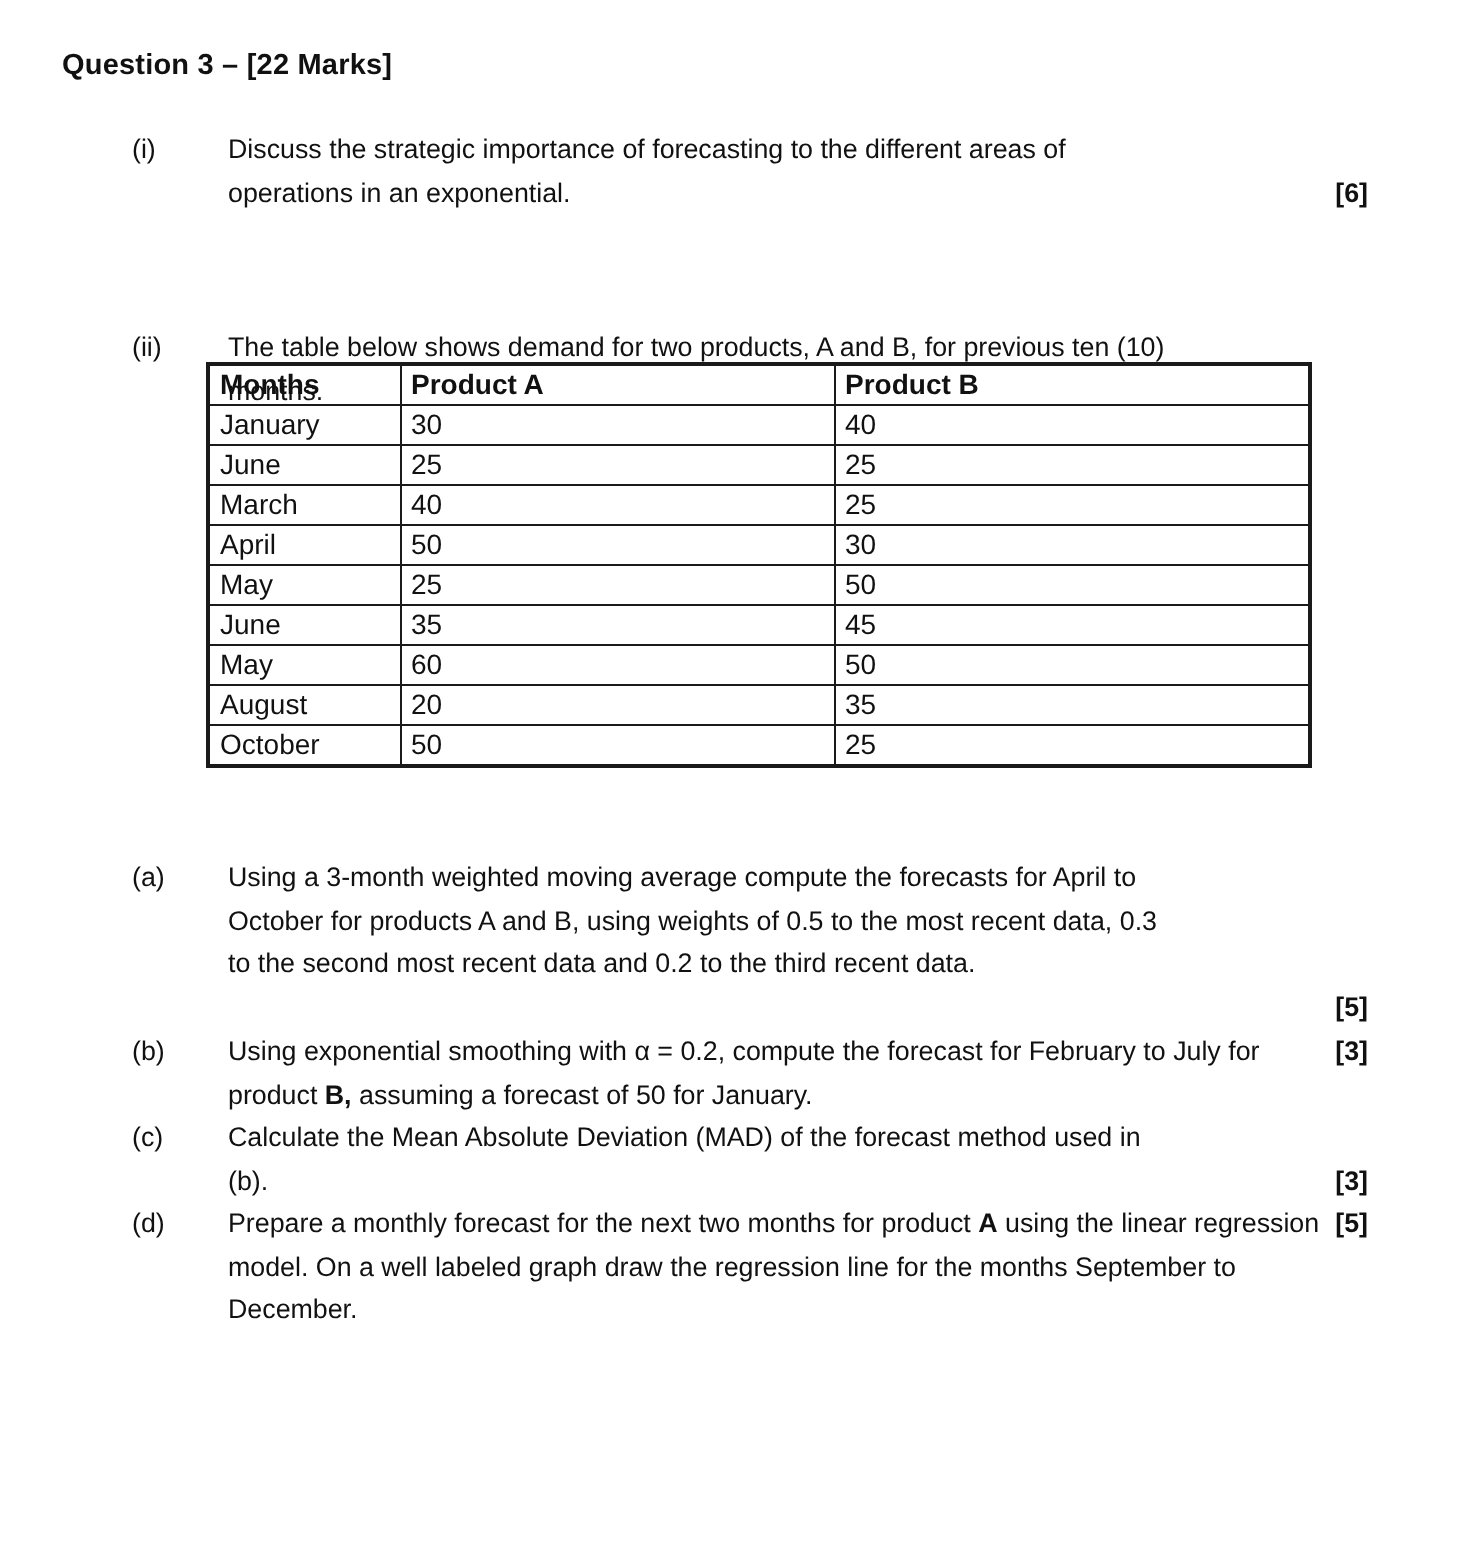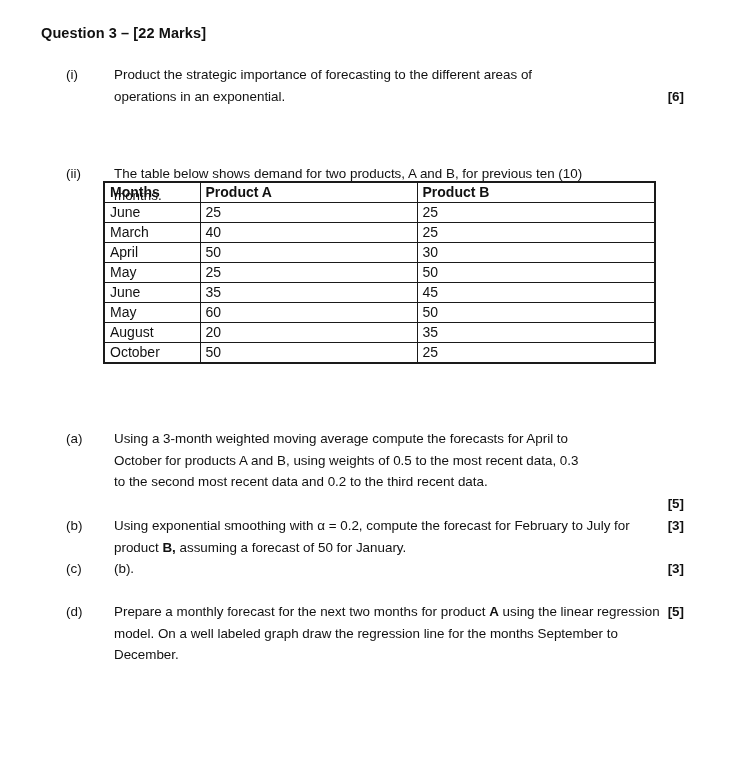--- a/index.html
+++ b/index.html
@@ -18,21 +18,21 @@
   .page {
     position: relative;
     width: 730px;
     height: 775px;
     background: #ffffff;
   }
 
   
   .q-heading {
     position: absolute;
-    left: 41px;
+    left: 31px;
     top: 25px;
     font-size: 14.5px;
     font-weight: bold;
     letter-spacing: 0.1px;
     white-space: nowrap;
   }
 
   
   .item {
     position: absolute;
@@ -101,21 +101,21 @@
 </head>
 <body>
 
 <div class="page">
 
   <div class="q-heading">Question 3 – [22 Marks]</div>
 
   <div class="item justified" style="top:64px;">
     <span class="label">(i)</span>
     <div class="body">
-      <div>Product the strategic importance of forecasting to the different areas of</div>
+      <div>Discuss the strategic importance of forecasting to the different areas of</div>
       <div class="lastline">
         <span class="marks">[6]</span>
         <span>operations in an exponential.</span>
       </div>
     </div>
   </div>
 
   <div class="item" style="top:129px;margin-top:34px;">
     <span class="label">(ii)</span>
     <div class="body">
@@ -133,20 +133,25 @@
       </colgroup>
       <thead>
         <tr>
           <th>Months</th>
           <th>Product A</th>
           <th>Product B</th>
         </tr>
       </thead>
       <tbody>
         <tr>
+          <td>January</td>
+          <td>30</td>
+          <td>40</td>
+        </tr>
+        <tr>
           <td>June</td>
           <td>25</td>
           <td>25</td>
         </tr>
         <tr>
           <td>March</td>
           <td>40</td>
           <td>25</td>
         </tr>
         <tr>
@@ -197,20 +202,21 @@
     <span class="label">(b)</span>
     <div class="body">
       <span class="marks">[3]</span>
       <span>Using exponential smoothing with α = 0.2, compute the forecast for February to July for product </span><b>B,</b><span> assuming a forecast of 50 for January.</span>
     </div>
   </div>
 
   <div class="item" style="top:558px;">
     <span class="label">(c)</span>
     <div class="body">
+      <div>Calculate the Mean Absolute Deviation (MAD) of the forecast method used in</div>
       <div>
         <span class="marks">[3]</span>
         <span>(b).</span>
       </div>
     </div>
   </div>
 
   <div class="item" style="top:601px;">
     <span class="label">(d)</span>
     <div class="body">

